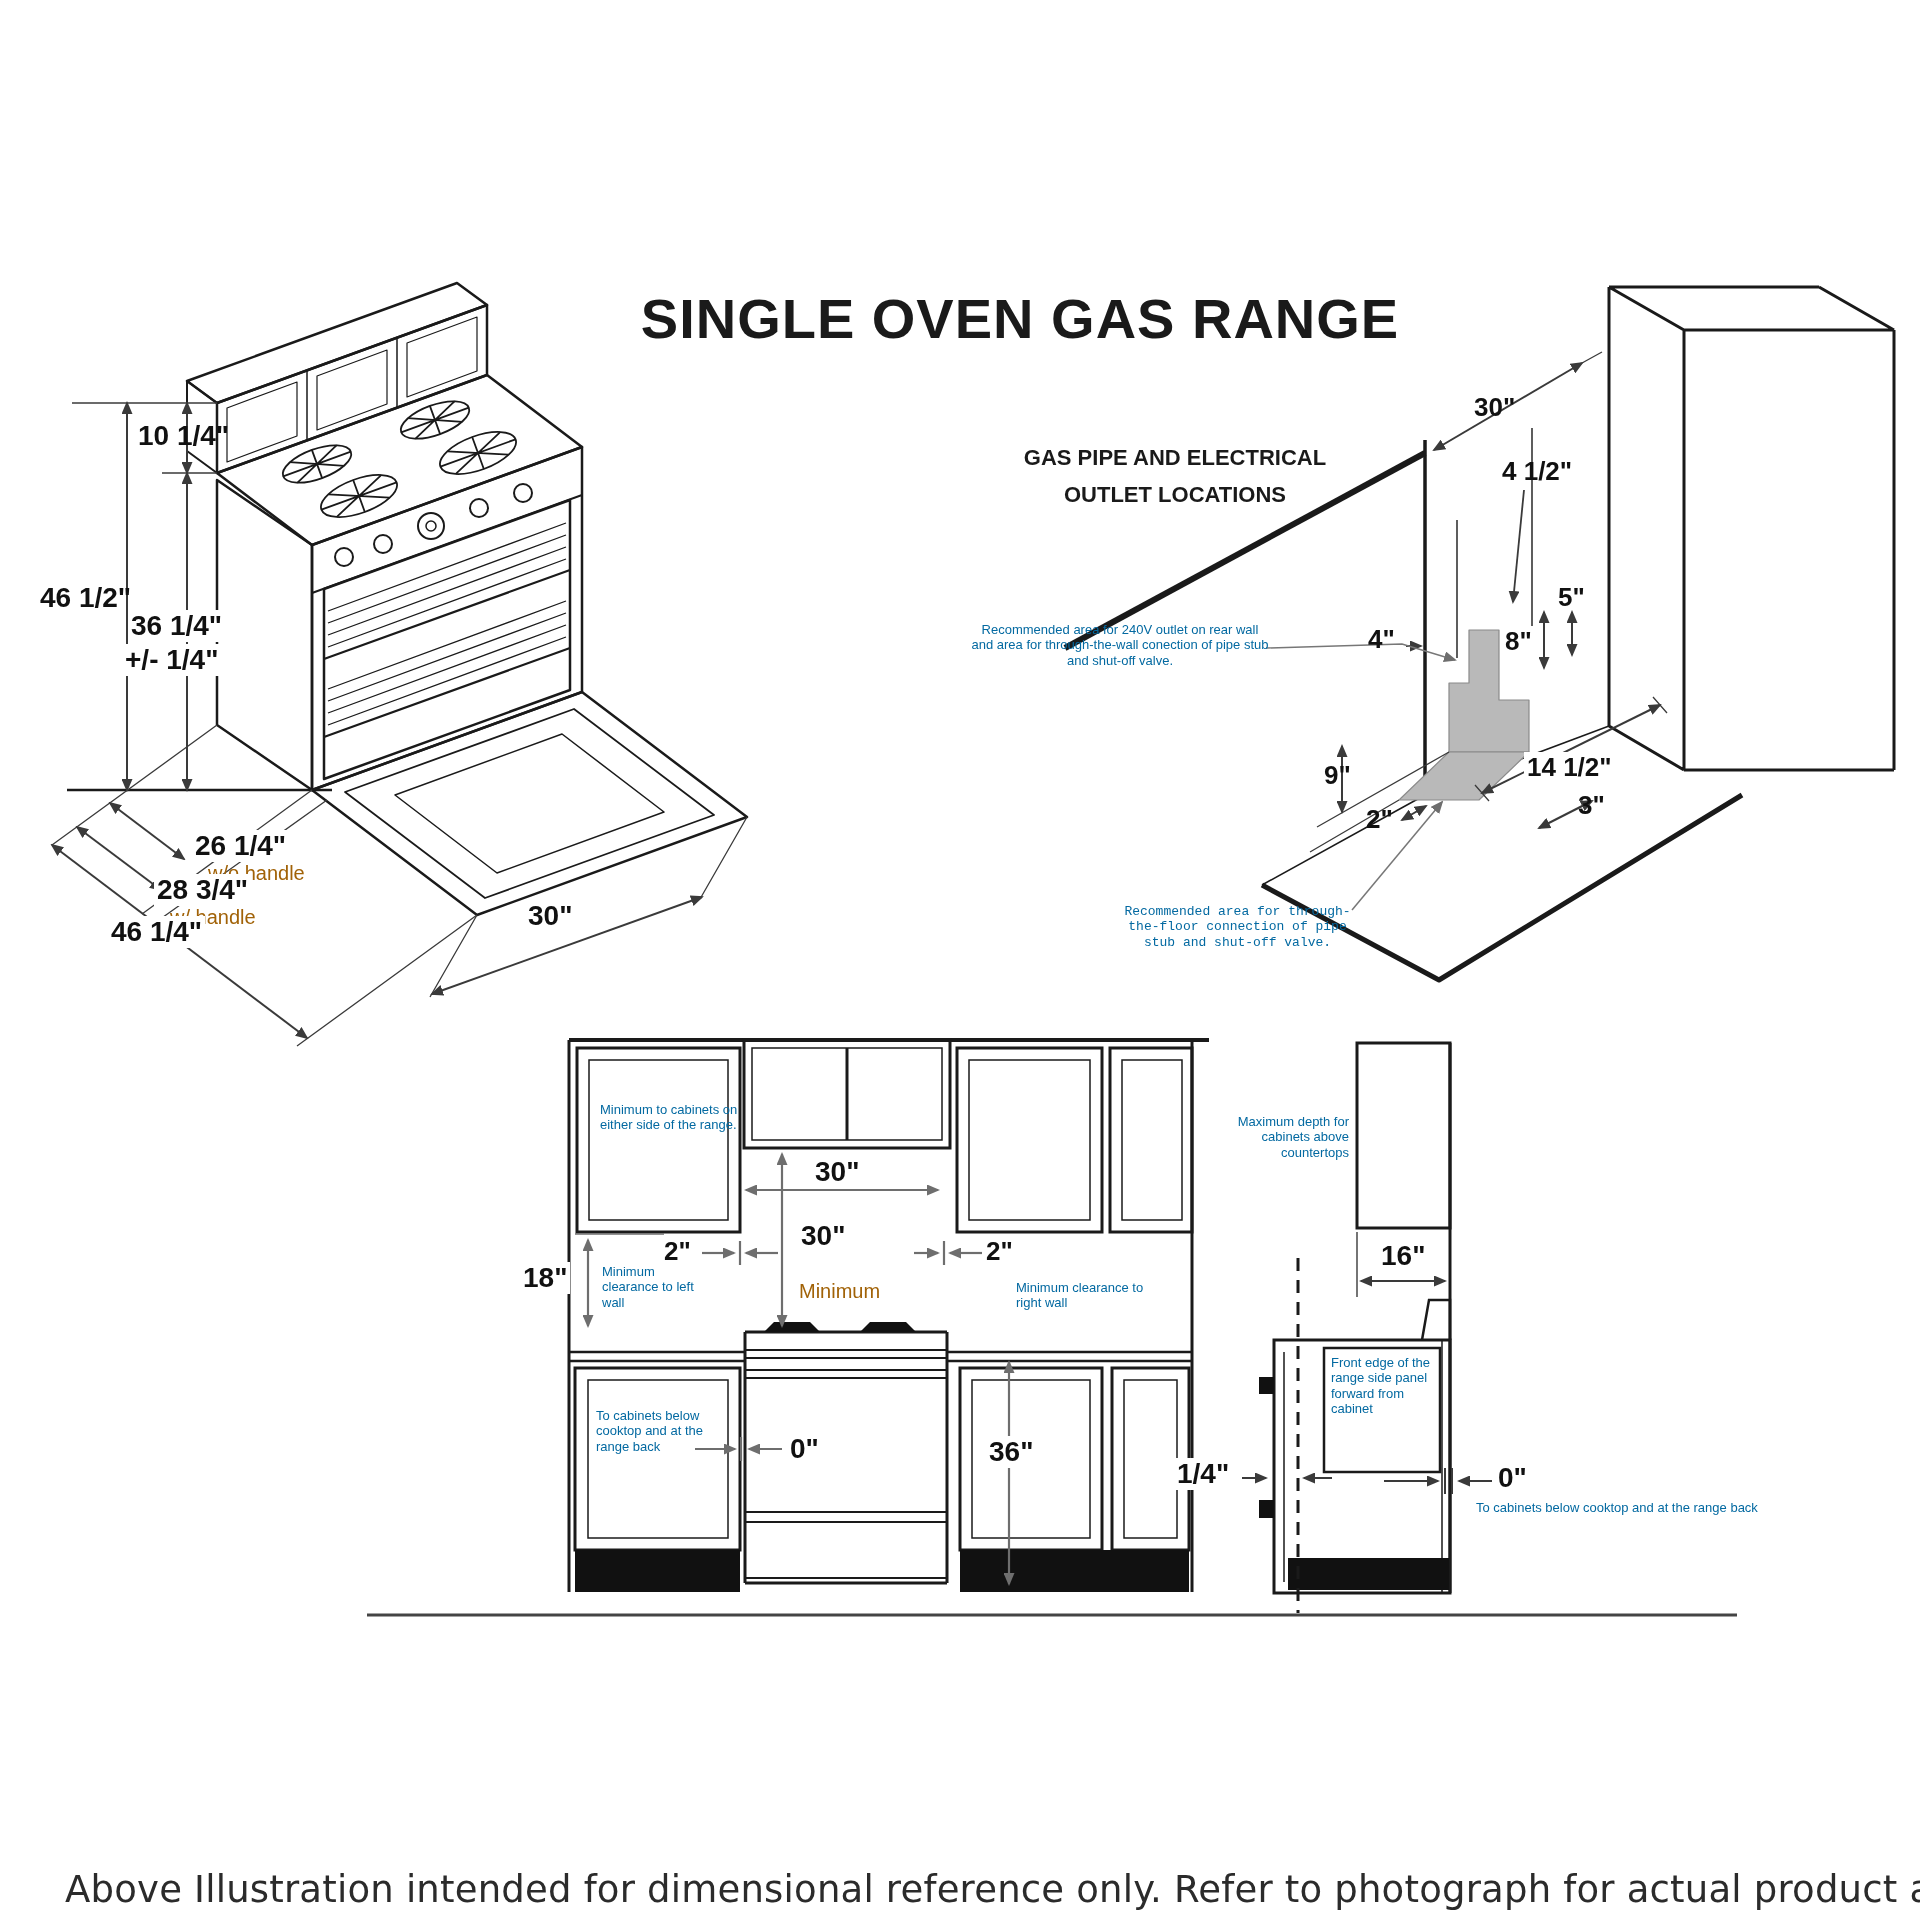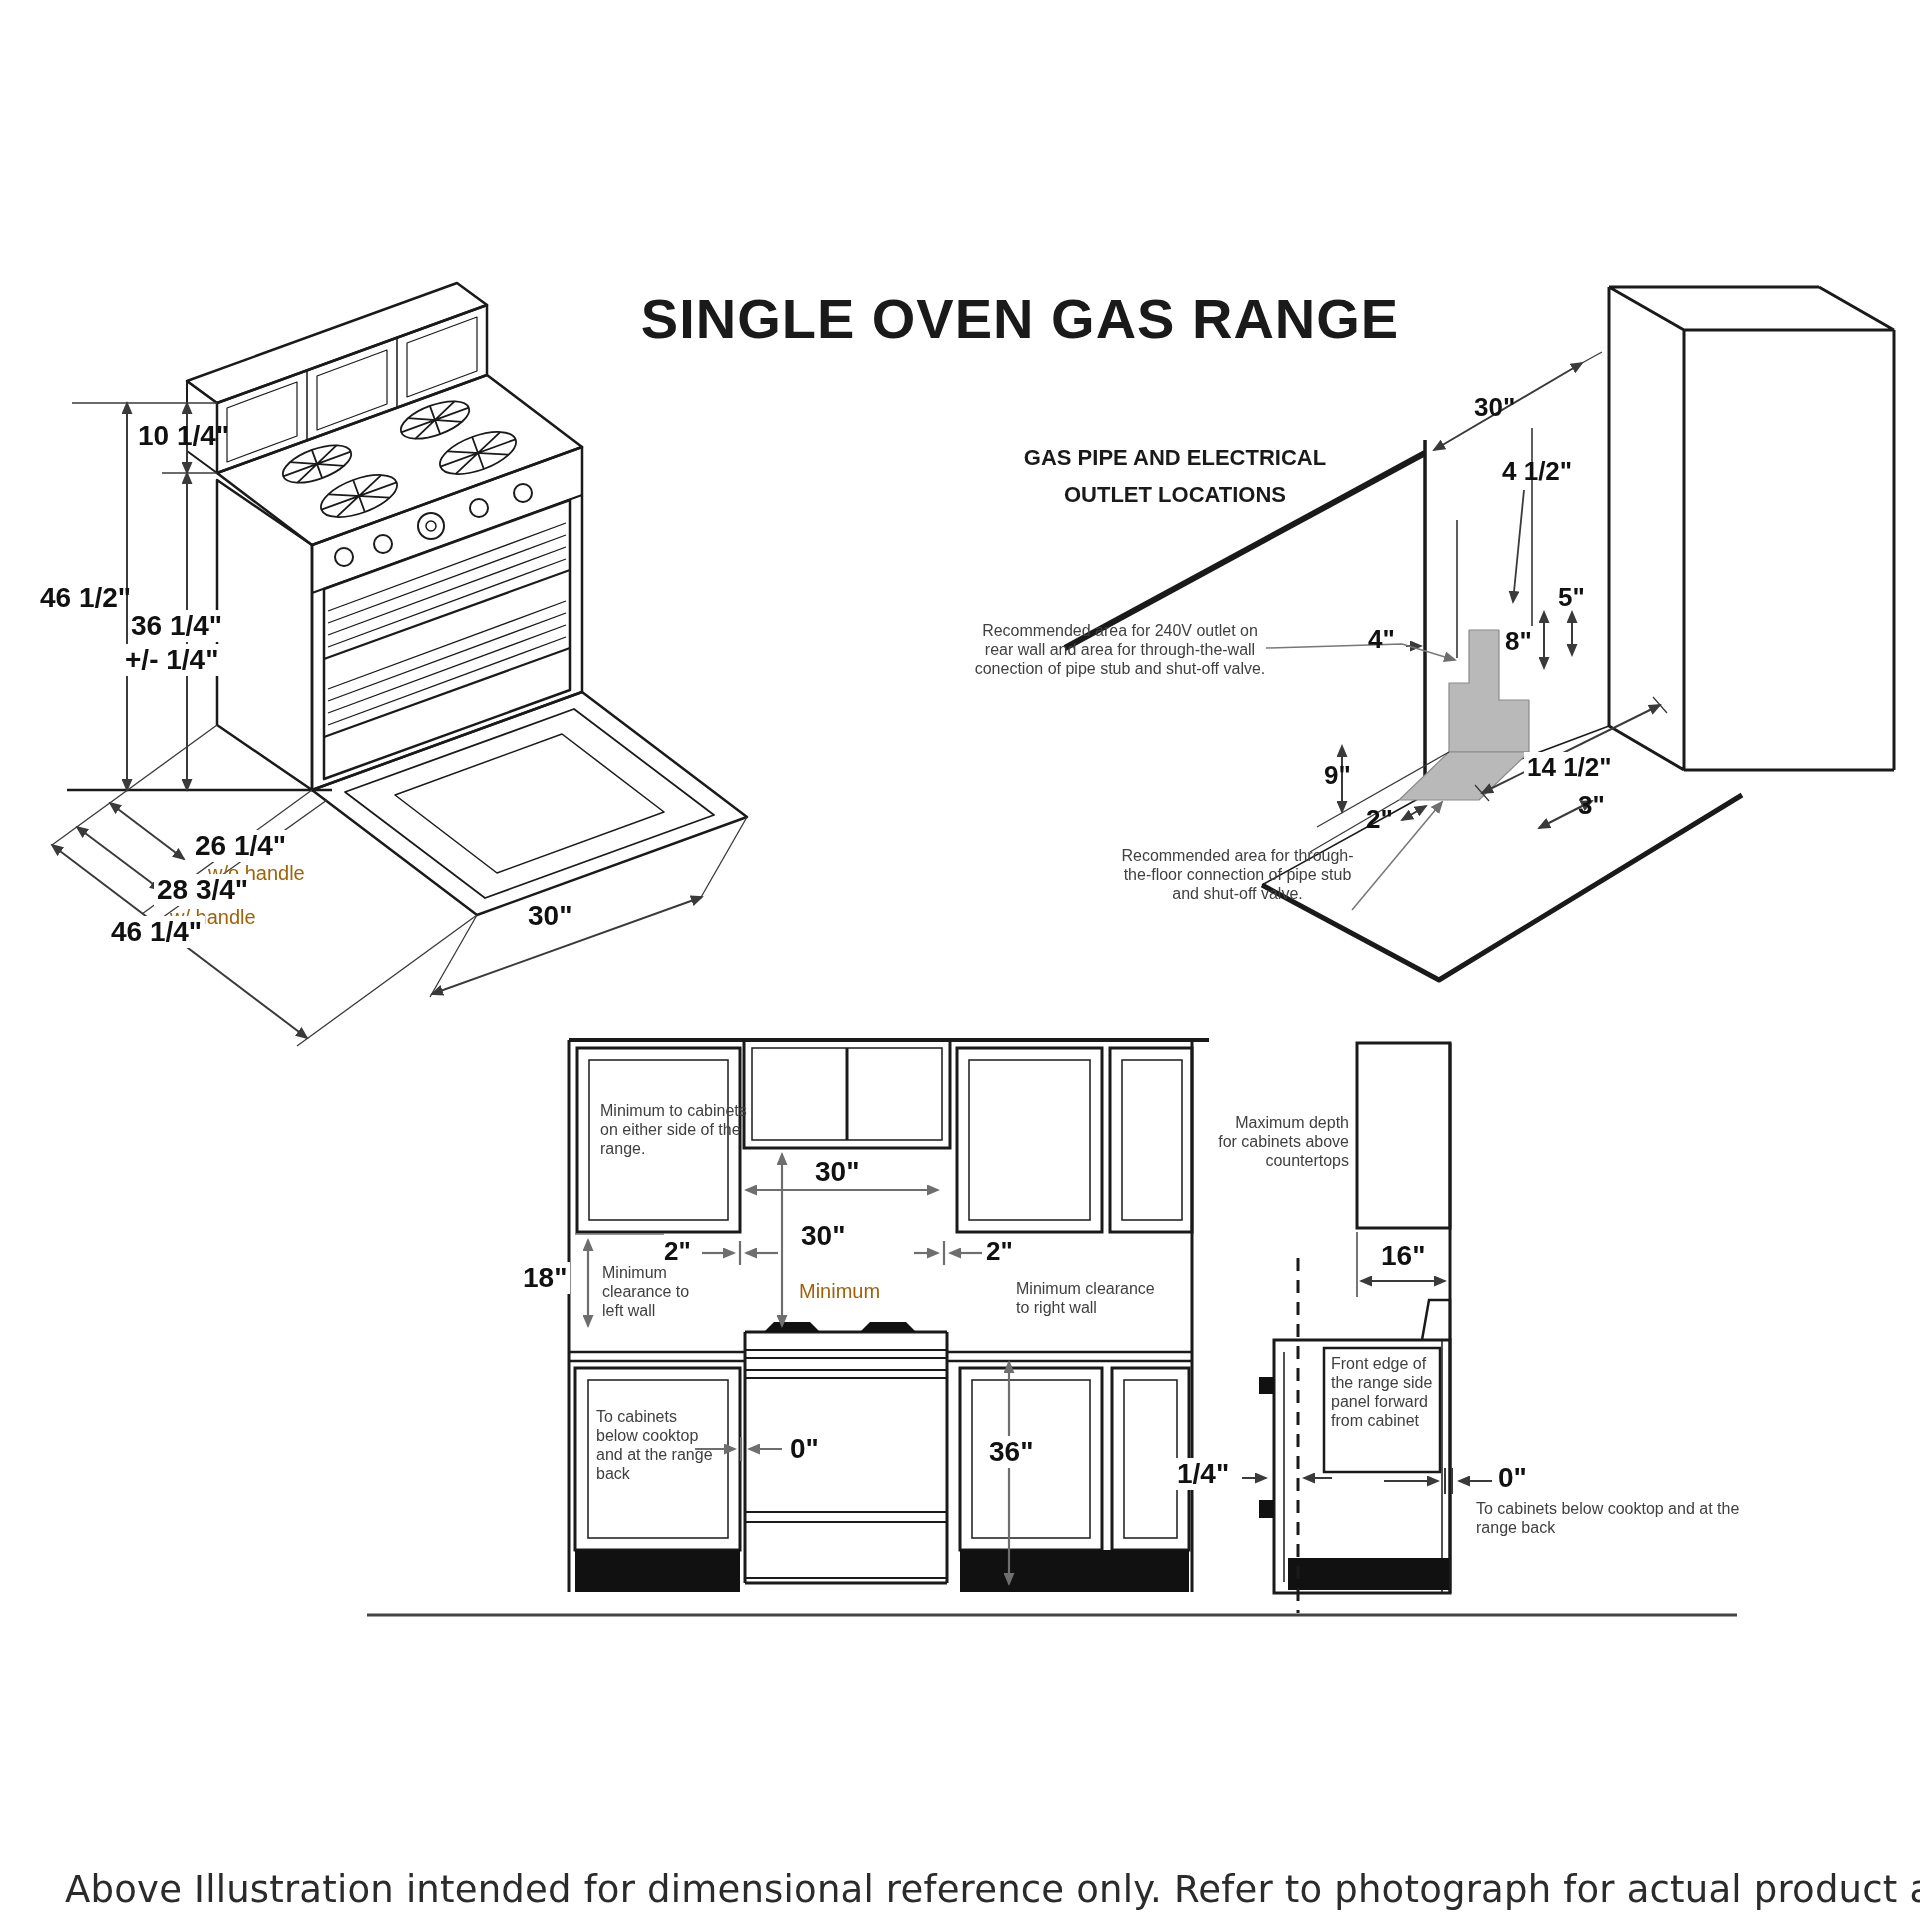--- a/index.html
+++ b/index.html
@@ -1,21 +1,21 @@
 <!DOCTYPE html>
 <html><head>
 <meta charset="utf-8">
 <style>
   html,body{margin:0;padding:0;background:#fff;}
   #page{position:relative;width:1920px;height:1920px;background:#fff;overflow:hidden;
         font-family:"Liberation Sans",sans-serif;color:#1a1a1a;margin-left:12px;}
   .lbl{position:absolute;font-weight:700;font-size:28px;white-space:nowrap;color:#111;}
   .lbl-sm{position:absolute;font-weight:700;font-size:26px;white-space:nowrap;color:#111;}
   .lbl-bg{background:#fff;padding:0 3px;}
-  .note{position:absolute;font-size:16px;line-height:1.18;color:#404040;}
+  .note{position:absolute;font-size:13px;line-height:1.18;color:#0369a1;}
   .note-c{text-align:center;}
   .note-r{text-align:right;}
   .subnote{position:absolute;font-size:20px;font-weight:400;color:#a16207;white-space:nowrap;}
   #title{position:absolute;left:508px;top:286px;width:1000px;text-align:center;
          font-size:56px;font-weight:700;letter-spacing:1px;white-space:nowrap;}
   #gp-head1,#gp-head2{position:absolute;width:420px;text-align:center;font-size:22px;font-weight:700;white-space:nowrap;}
   #gp-head1{left:953px;top:445px;}
   #gp-head2{left:953px;top:482px;}
   #caption{position:absolute;left:53px;top:1868px;font-family:"DejaVu Sans",sans-serif;
            font-size:37px;color:#2b2b2b;white-space:nowrap;letter-spacing:0.2px;}
@@ -222,21 +222,21 @@
 <div class="lbl lbl-bg" style="left:180px;top:830px;">26 1/4"</div>
 <div class="subnote" style="left:196px;top:862px;">w/o handle</div>
 <div class="lbl lbl-bg" style="left:142px;top:874px;">28 3/4"</div>
 <div class="subnote" style="left:158px;top:906px;">w/ handle</div>
 <div class="lbl lbl-bg" style="left:96px;top:916px;">46 1/4"</div>
 <div class="lbl" style="left:516px;top:900px;">30"</div>
 
 <div id="gp-head1">GAS PIPE AND ELECTRICAL</div>
 <div id="gp-head2">OUTLET LOCATIONS</div>
 <div class="note note-c" style="left:958px;top:622px;width:300px;">Recommended area for 240V outlet on rear wall and area for through-the-wall conection of pipe stub and shut-off valve.</div>
-<div class="note note-c" style="left:1108px;top:847px;width:235px;">Recommended area for through-the-floor connection of pipe stub and shut-off valve.</div>
+<div class="note note-c" style="left:1108px;top:904px;width:235px;font-family:Liberation Mono, monospace;">Recommended area for through-the-floor connection of pipe stub and shut-off valve.</div>
 
 <div class="lbl-sm" style="left:1462px;top:392px;">30"</div>
 <div class="lbl-sm" style="left:1490px;top:456px;">4 1/2"</div>
 <div class="lbl-sm" style="left:1546px;top:582px;">5"</div>
 <div class="lbl-sm lbl-bg" style="left:1490px;top:626px;">8"</div>
 <div class="lbl-sm" style="left:1356px;top:624px;">4"</div>
 <div class="lbl-sm" style="left:1312px;top:760px;">9"</div>
 <div class="lbl-sm" style="left:1354px;top:804px;">2"</div>
 <div class="lbl-sm lbl-bg" style="left:1512px;top:752px;">14 1/2"</div>
 <div class="lbl-sm" style="left:1566px;top:790px;">3"</div>

